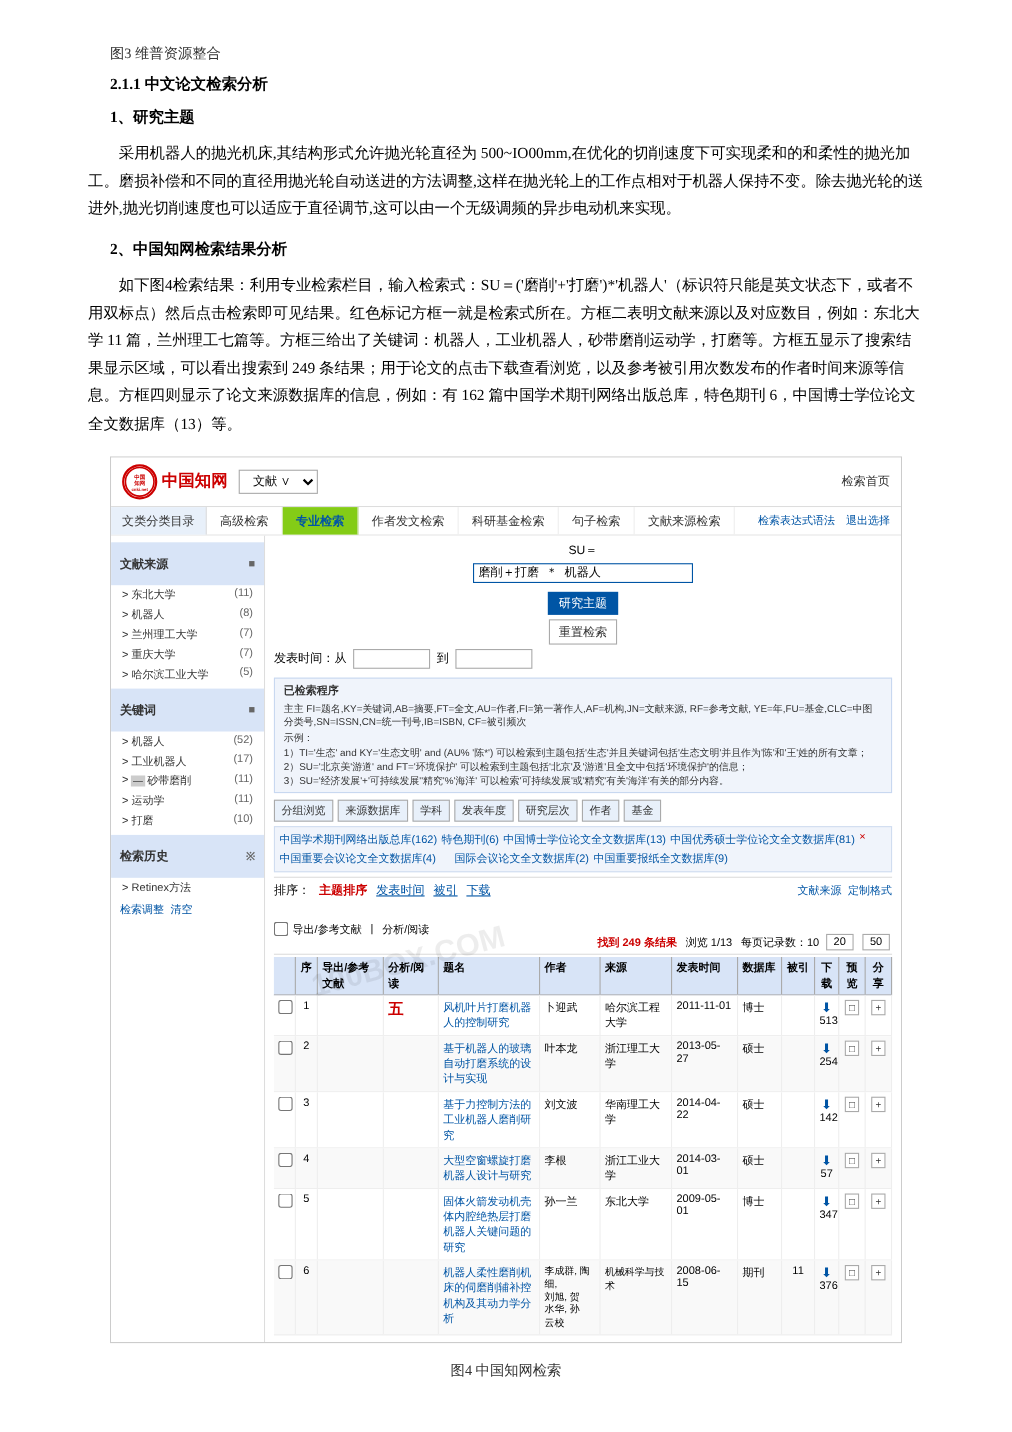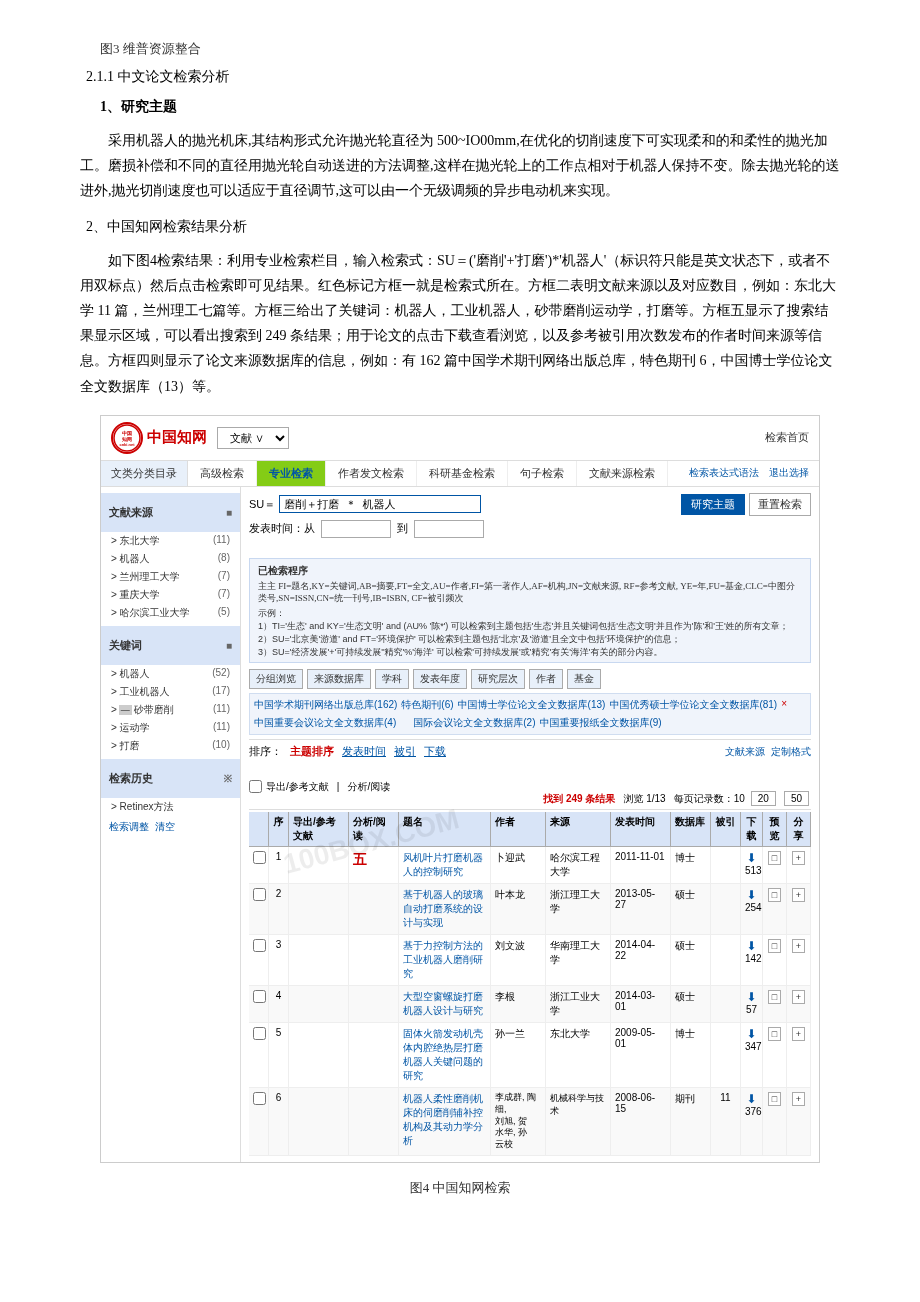--- a/index.html
+++ b/index.html
@@ -13,23 +13,23 @@
       padding: 40px 80px;
     }
     .caption {
       font-size: 13px;
       color: #333;
       margin-bottom: 10px;
       margin-left: 20px;
     }
     .section-heading {
       font-size: 14px;
-      font-weight: normal;
+      font-weight: bold;
       margin-bottom: 12px;
-      margin-left: 6px;
+      margin-left: 20px;
     }
     .bold-heading {
       font-weight: bold;
       margin-bottom: 12px;
       margin-left: 20px;
       font-size: 14px;
     }
     .paragraph {
       text-indent: 2em;
       line-height: 1.8;
@@ -160,20 +160,21 @@
       background: #fff;
     }
 
     
     .search-form-row {
       display: flex;
       align-items: center;
       gap: 4px;
       margin-bottom: 4px;
       font-size: 11px;
+      flex-direction: column;
     }
     .search-form-row select, .search-form-row input {
       border: 1px solid #aaa;
       padding: 2px 4px;
       font-size: 11px;
     }
     .search-form-row .search-terms {
       border: 1px solid #0055a5;
       padding: 2px 6px;
       flex: 1;
@@ -195,21 +196,21 @@
       font-size: 11px;
       cursor: pointer;
     }
 
     
     .date-row {
       display: flex;
       align-items: center;
       gap: 6px;
       font-size: 11px;
-      margin-bottom: 20px;
+      margin-bottom: 8px;
     }
     .date-row input {
       border: 1px solid #aaa;
       padding: 2px 4px;
       width: 80px;
       font-size: 11px;
     }
 
     
     .logic-hint {
@@ -469,21 +470,21 @@
       </div>
       <div class="date-row">
         <span style="font-size:11px;">发表时间：从</span>
         <input type="text" value="" style="width: 70px; border: 1px solid rgb(170, 170, 170); padding: 2px 4px; font-size: 11px;" placeholder="">
         <span style="font-size:11px;">到</span>
         <input type="text" value="" style="width: 70px; border: 1px solid rgb(170, 170, 170); padding: 2px 4px; font-size: 11px;" placeholder="">
       </div>
 
       <div class="logic-hint">
         <div style="font-weight:bold; margin-bottom:2px;">已检索程序</div>
-        <div style="font-size:9px; line-height:1.4;font-family:Liberation Serif, serif;">主主 FI=题名,KY=关键词,AB=摘要,FT=全文,AU=作者,FI=第一著作人,AF=机构,JN=文献来源, RF=参考文献, YE=年,FU=基金,CLC=中图分类号,SN=ISSN,CN=统一刊号,IB=ISBN, CF=被引频次</div>
+        <div style="font-size:9px; line-height:1.4;">主主 FI=题名,KY=关键词,AB=摘要,FT=全文,AU=作者,FI=第一著作人,AF=机构,JN=文献来源, RF=参考文献, YE=年,FU=基金,CLC=中图分类号,SN=ISSN,CN=统一刊号,IB=ISBN, CF=被引频次</div>
         <div style="font-size:9px; margin-top:2px;">示例：</div>
         <div style="font-size:9px; line-height:1.4;">1）TI='生态' and KY='生态文明' and (AU% '陈*') 可以检索到主题包括'生态'并且关键词包括'生态文明'并且作为'陈'和'王'姓的所有文章；</div>
         <div style="font-size:9px; line-height:1.4;">2）SU='北京美'游道' and FT='环境保护' 可以检索到主题包括'北京'及'游道'且全文中包括'环境保护'的信息；</div>
         <div style="font-size:9px; line-height:1.4;">3）SU='经济发展'+'可持续发展''精究'%'海洋' 可以检索'可持续发展'或'精究'有关'海洋'有关的部分内容。</div>
       </div>
 
       <div class="filter-tabs">
         <span class="filter-tab">分组浏览</span>
         <span class="filter-tab">来源数据库</span>
         <span class="filter-tab">学科</span>

